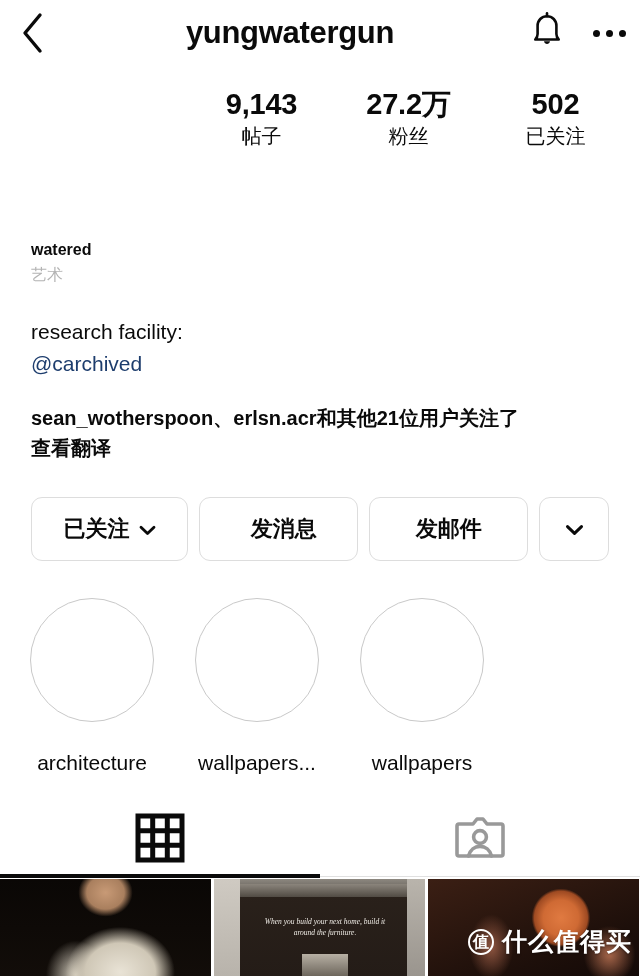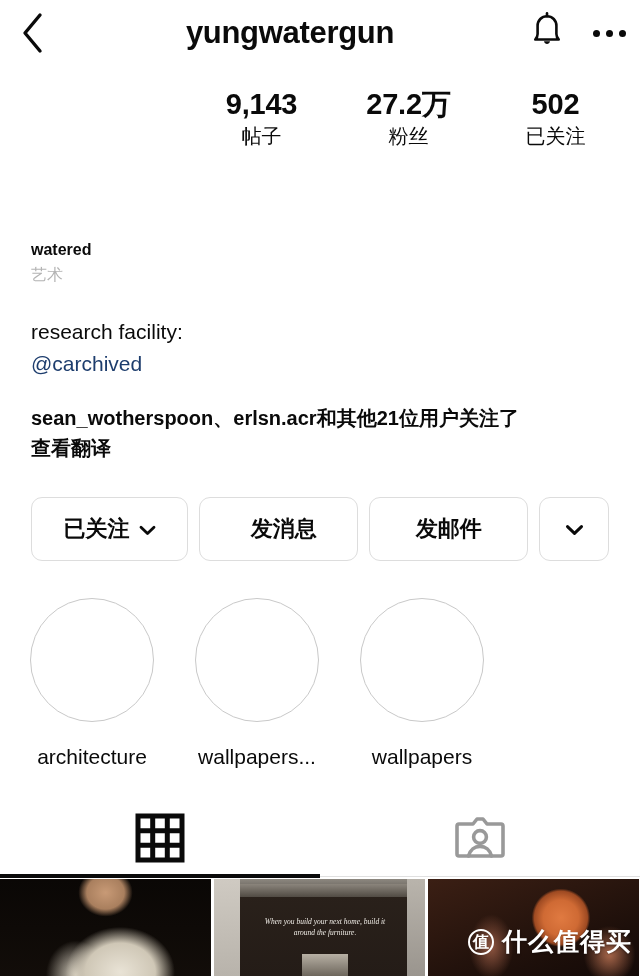--- a/index.html
+++ b/index.html
@@ -82,21 +82,21 @@
   .highlights {
     position: absolute; top: 598px; left: 30px; width: 600px;
     display: flex; gap: 41px;
   }
   .hl { width: 124px; display: flex; flex-direction: column; align-items: center; }
   .hl-ring {
     width: 124px; height: 124px; border-radius: 50%;
     border: 1.5px solid #c9c9c9; background: #fff;
   }
   .hl-label {
-    margin-top: 22px; font-size: 21px; color: #0a0a0a; line-height: 1.2;
+    margin-top: 28px; font-size: 21px; color: #0a0a0a; line-height: 1.2;
     white-space: nowrap; text-align: right;
   }
 
   
   .tabs {
     position: absolute; top: 806px; left: 0; width: 640px; height: 68px;
     display: flex;
   }
   .tab {
     flex: 1; display: flex; align-items: center; justify-content: center;

